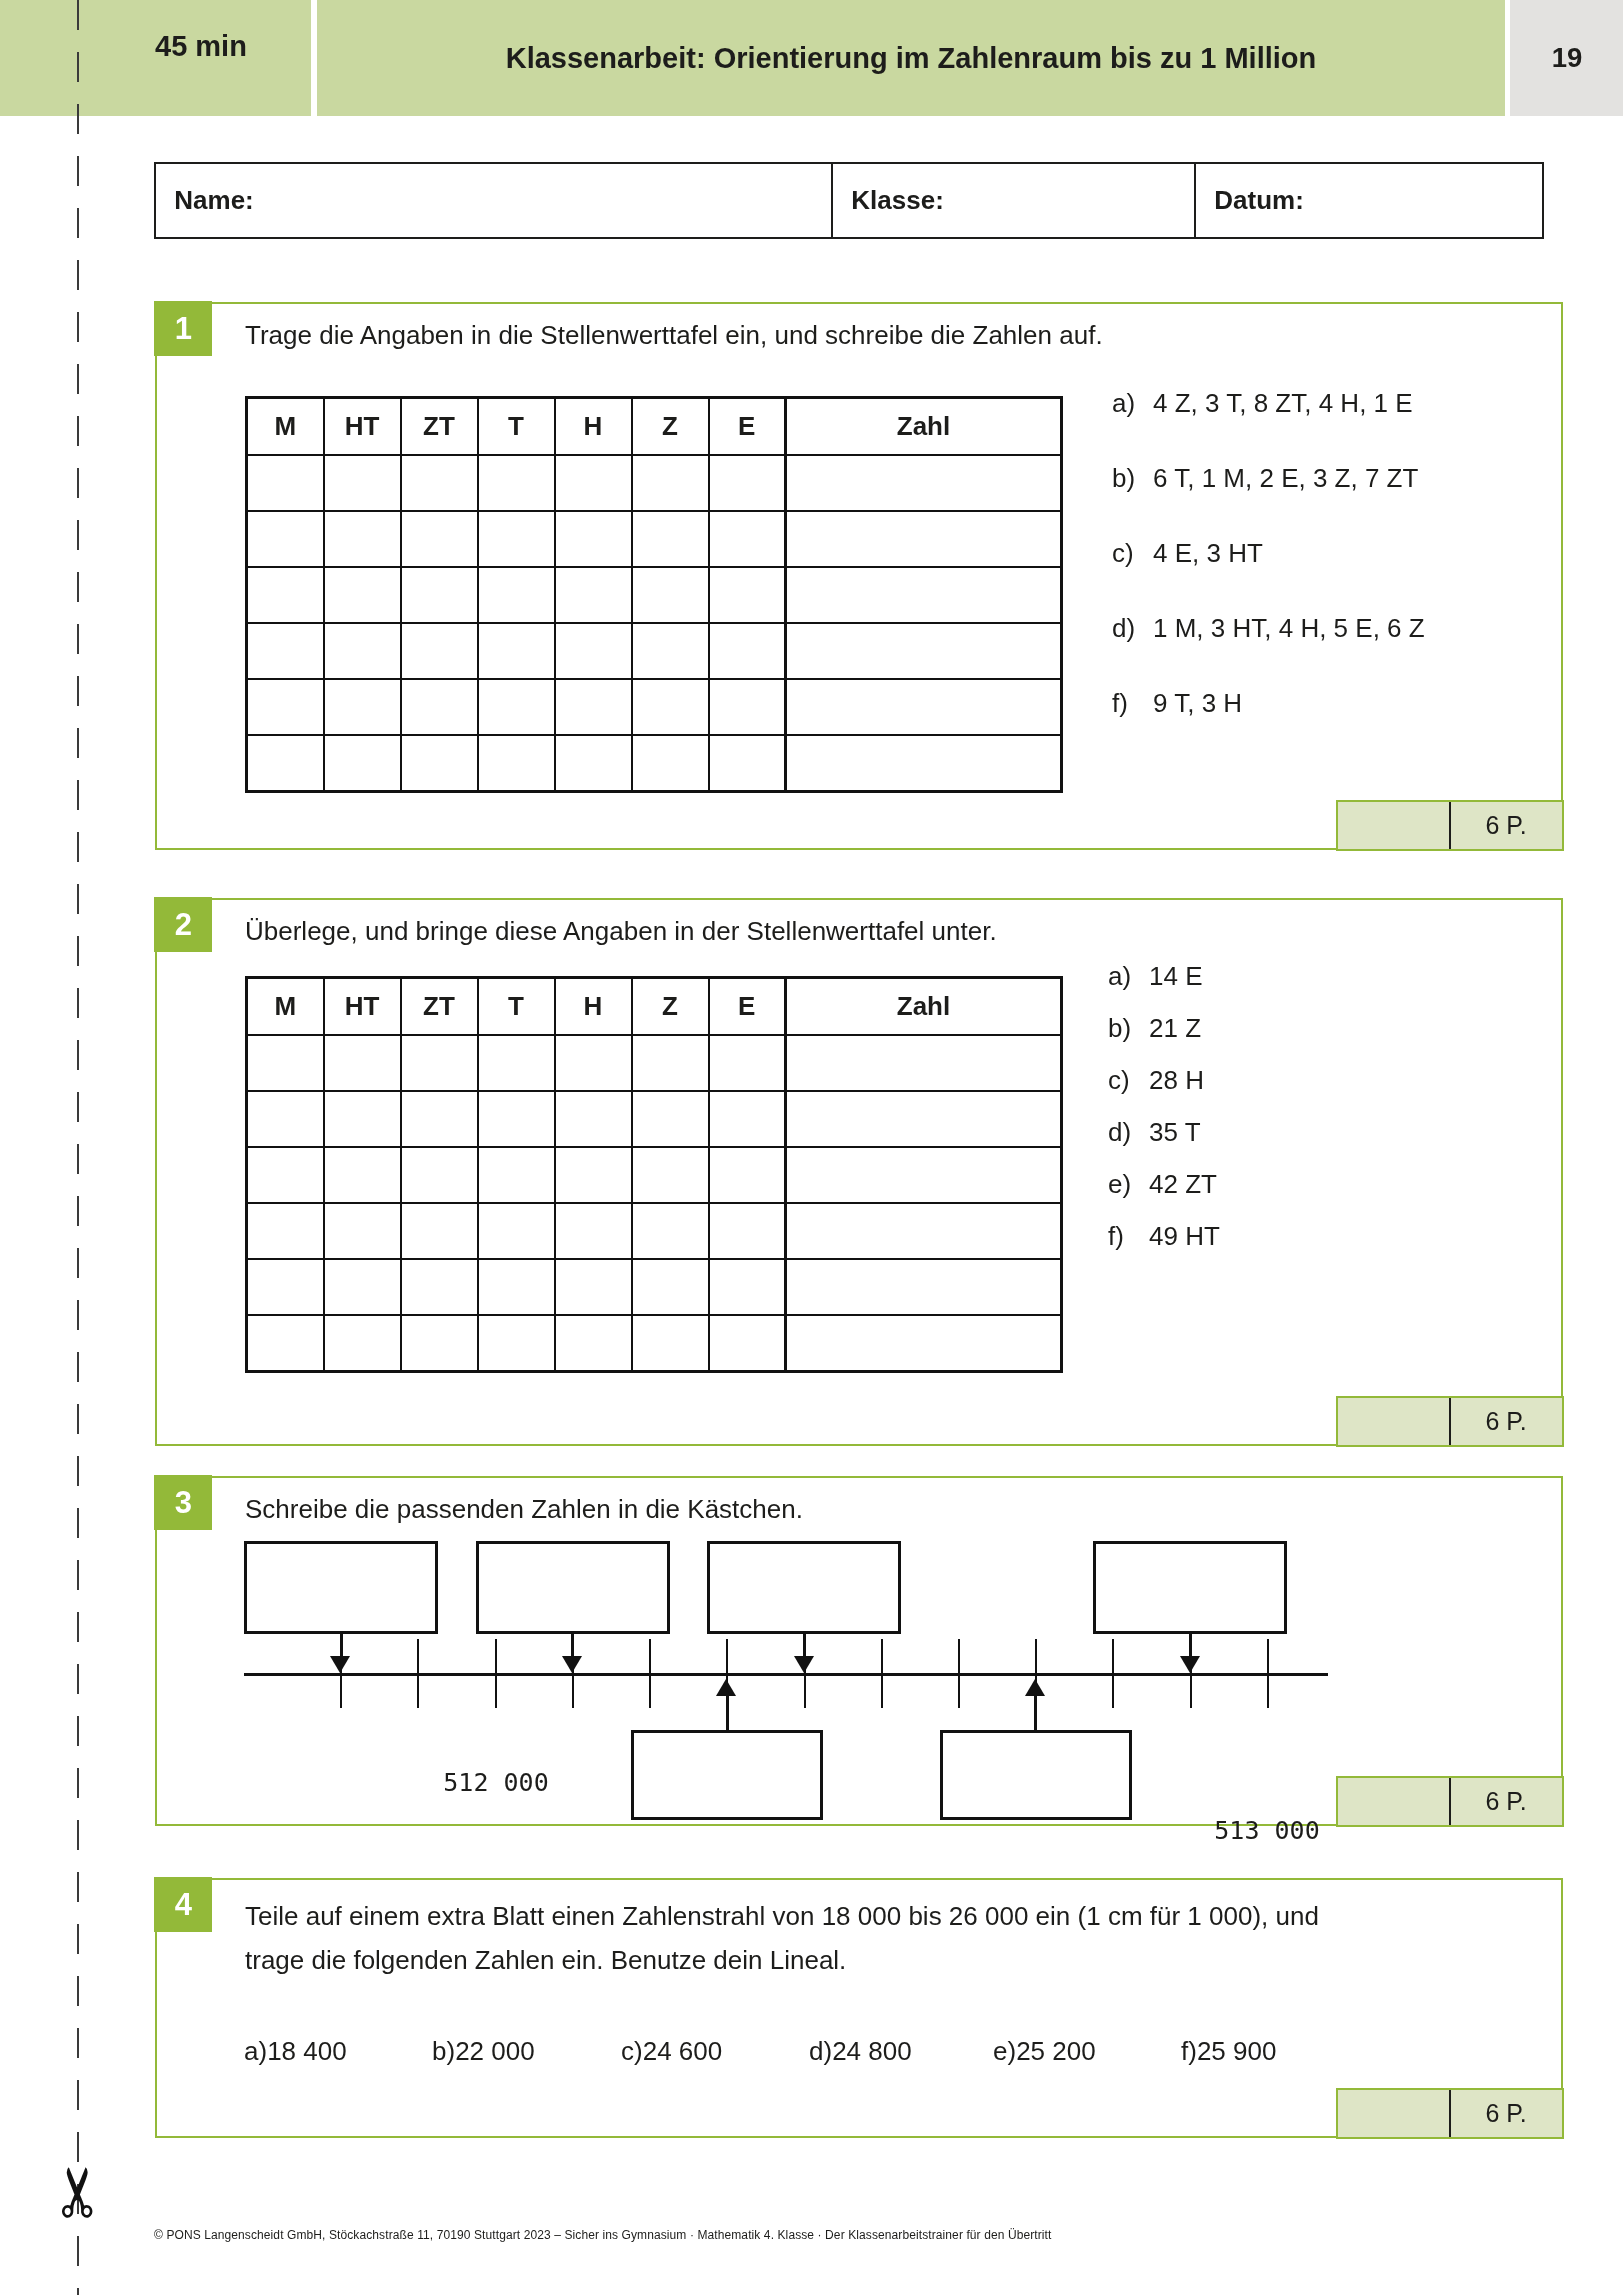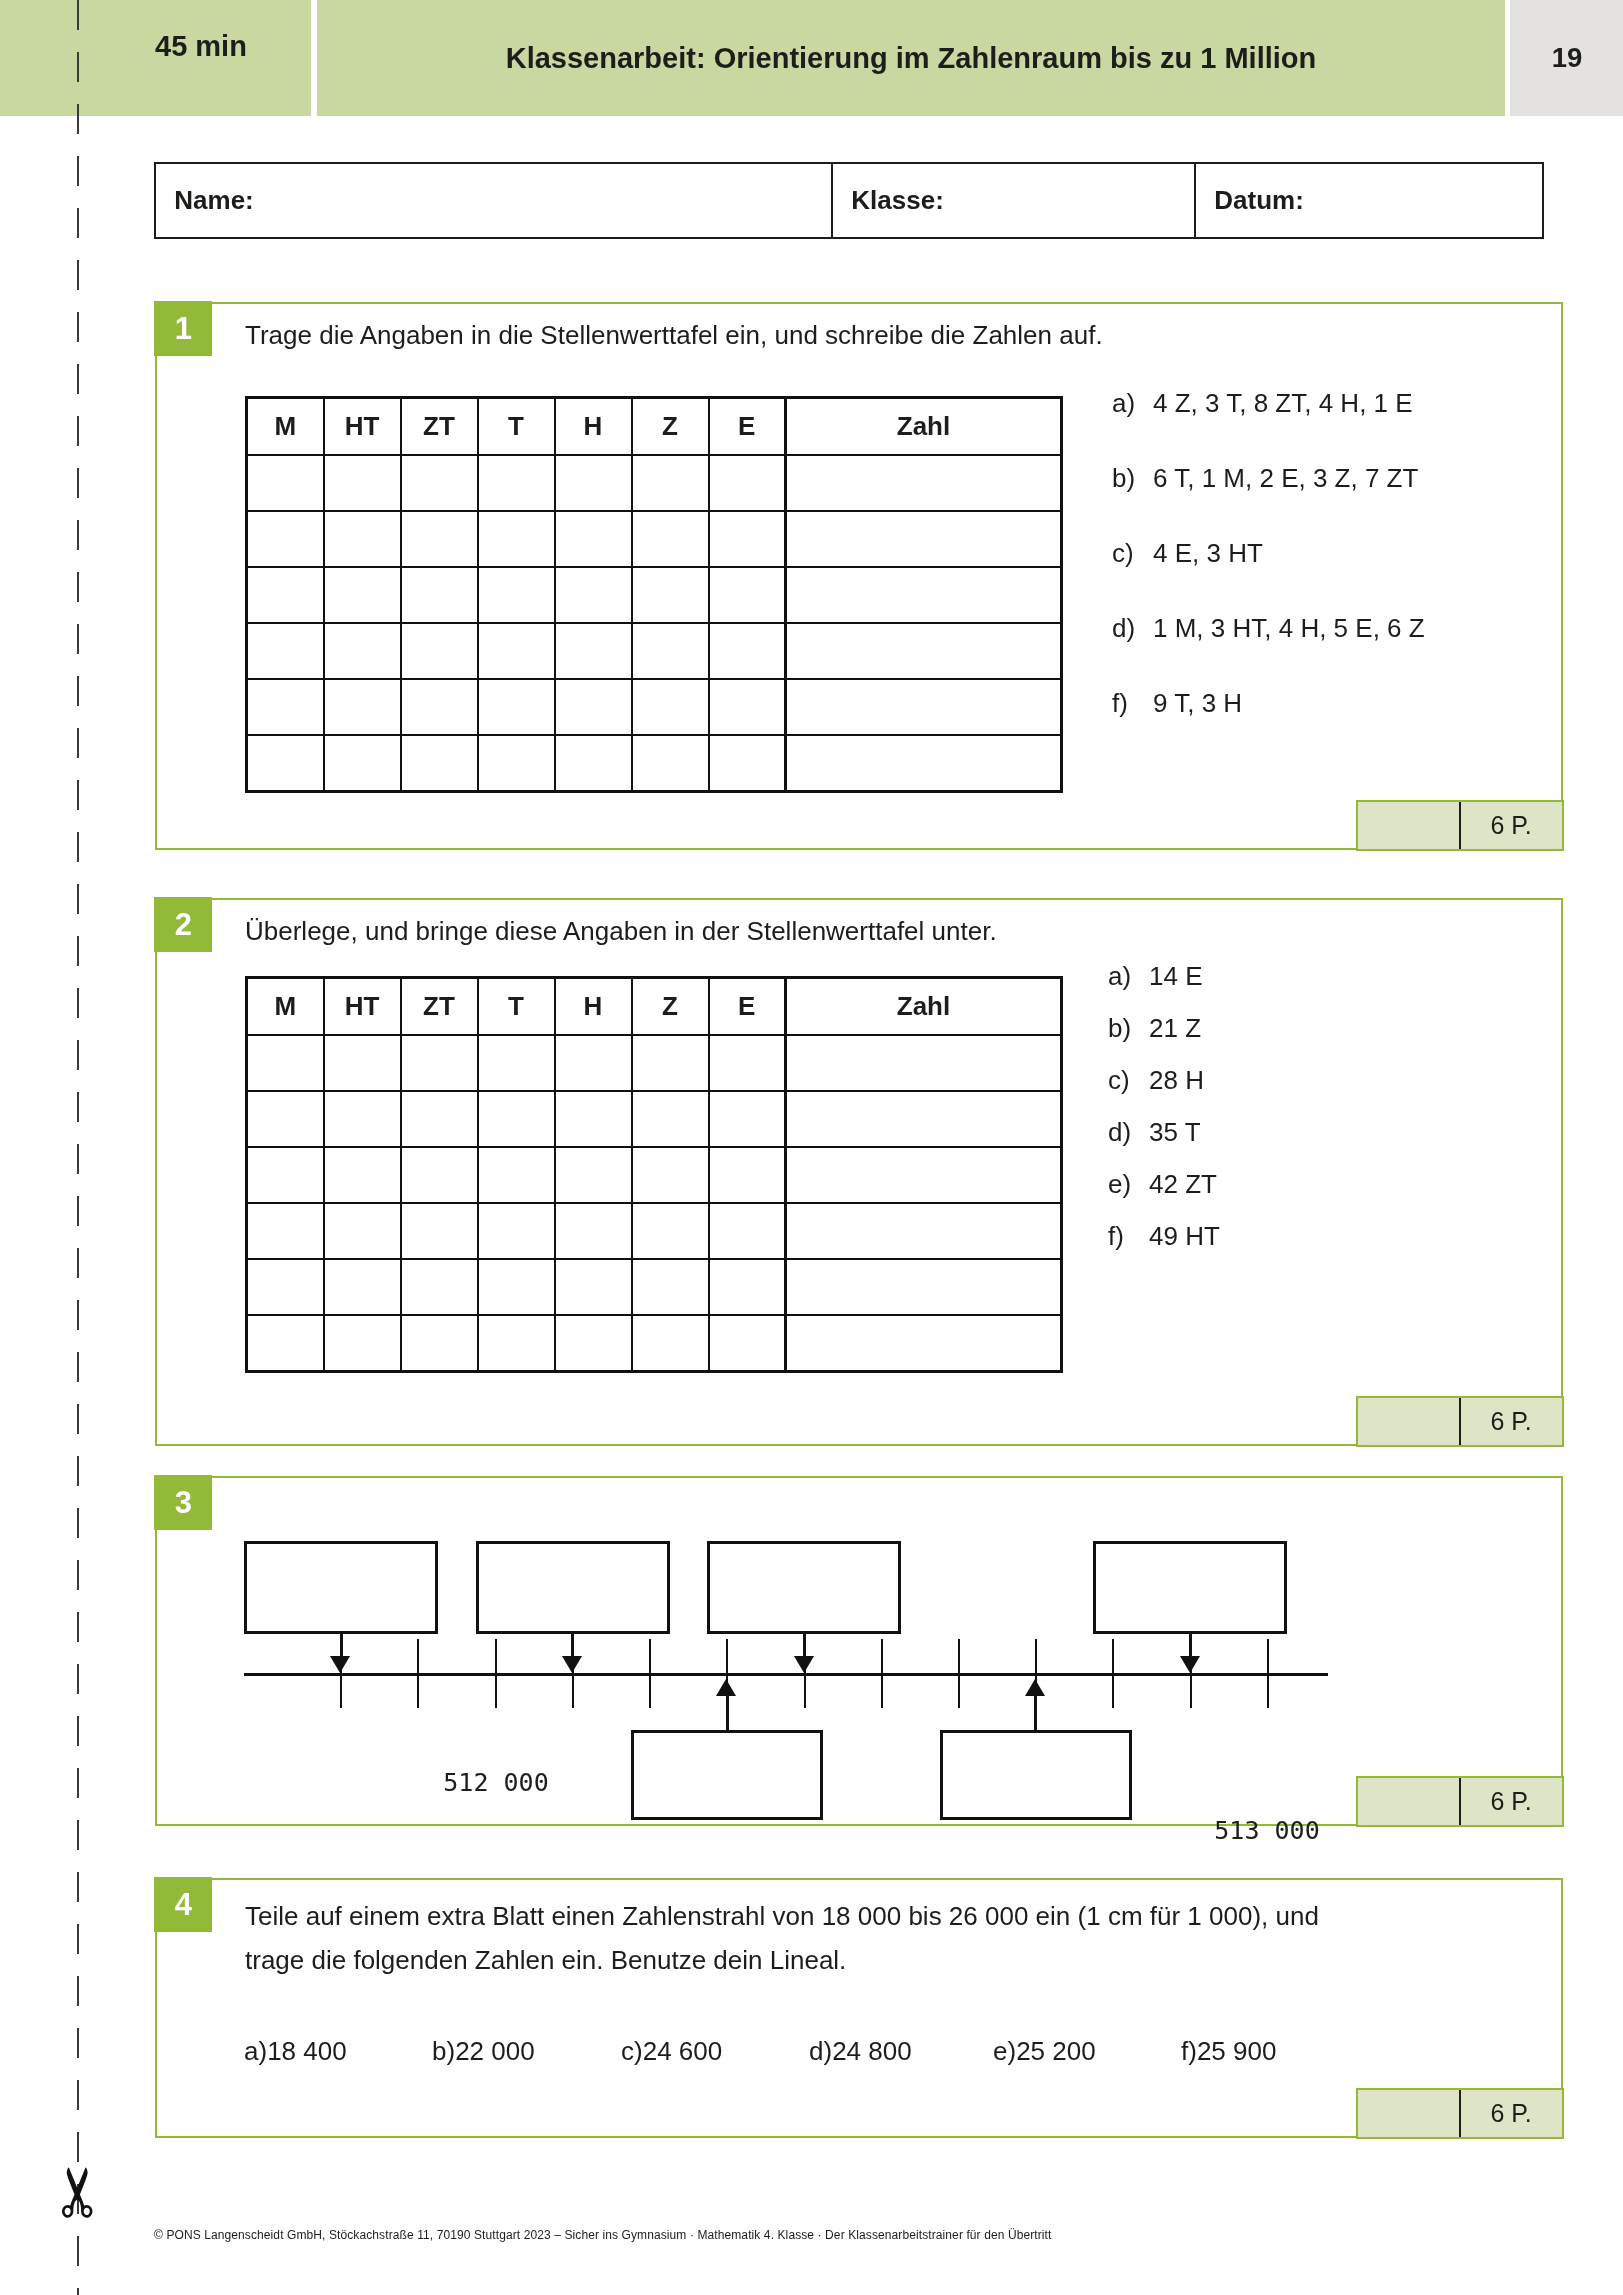--- a/index.html
+++ b/index.html
@@ -25,21 +25,21 @@
   .namebox .cell{display:flex;align-items:center;padding-left:18.3px;font-size:26px;font-weight:bold;box-sizing:border-box;}
   .namebox .c1{width:675px;}
   .namebox .c2{width:363px;border-left:2px solid #1d1d1b;}
   .namebox .c3{flex:1;border-left:2px solid #1d1d1b;}
   
   .task{position:absolute;left:155px;width:1408px;border:2.6px solid #93b939;box-sizing:border-box;background:#fff;}
   .badge{position:absolute;left:-2.6px;top:-2.6px;width:58px;height:55px;background:#93b939;
          display:flex;align-items:center;justify-content:center;}
   .badge span{color:#fff;font-size:31px;font-weight:bold;}
   .ttitle{position:absolute;left:88px;top:16.4px;font-size:26px;white-space:nowrap;}
-  .points{position:absolute;right:-2.6px;bottom:-2.6px;width:208px;height:51px;border:2.6px solid #93b939;
+  .points{position:absolute;right:-2.6px;bottom:-2.6px;width:228px;height:51px;border:2.6px solid #93b939;
           background:#dee5c6;box-sizing:border-box;display:flex;}
   .points .blank{width:50%;}
   .points .pts{width:50%;border-left:2px solid #1d1d1b;display:flex;align-items:center;justify-content:center;
                font-size:25px;font-weight:500;}
   
   table.pv{position:absolute;left:88px;border-collapse:collapse;table-layout:fixed;background:#fff;}
   table.pv th,table.pv td{border:2px solid #111;border-top-width:2.6px;border-bottom-width:2.6px;padding:0;}
   table.pv th{height:55px;font-size:26px;font-weight:bold;text-align:center;}
   table.pv td{height:54px;}
   table.pv .zahl{border-left-width:3.3px;}
@@ -304,20 +304,21 @@
     <div class="points">
       <div class="blank"></div>
       <div class="pts">6 P.</div>
     </div>
   </div>
 
   <div class="task" style="top:1476px;height:350px;">
     <div class="badge">
       <span>3</span>
     </div>
+    <div class="ttitle">Schreibe die passenden Zahlen in die Kästchen.</div>
 
     <div class="nbox" style="left:87px;top:63px;width:194px;height:93px;"></div>
     <div class="nbox" style="left:319px;top:63px;width:194px;height:93px;"></div>
     <div class="nbox" style="left:550px;top:63px;width:194px;height:93px;"></div>
     <div class="nbox" style="left:936px;top:63px;width:194px;height:93px;"></div>
 
     <div class="astem" style="left:183px;top:156px;height:26px;"></div>
     <div class="ahead-down" style="left:173px;top:178px;"></div>
     <div class="astem" style="left:414px;top:156px;height:26px;"></div>
     <div class="ahead-down" style="left:405px;top:178px;"></div>

